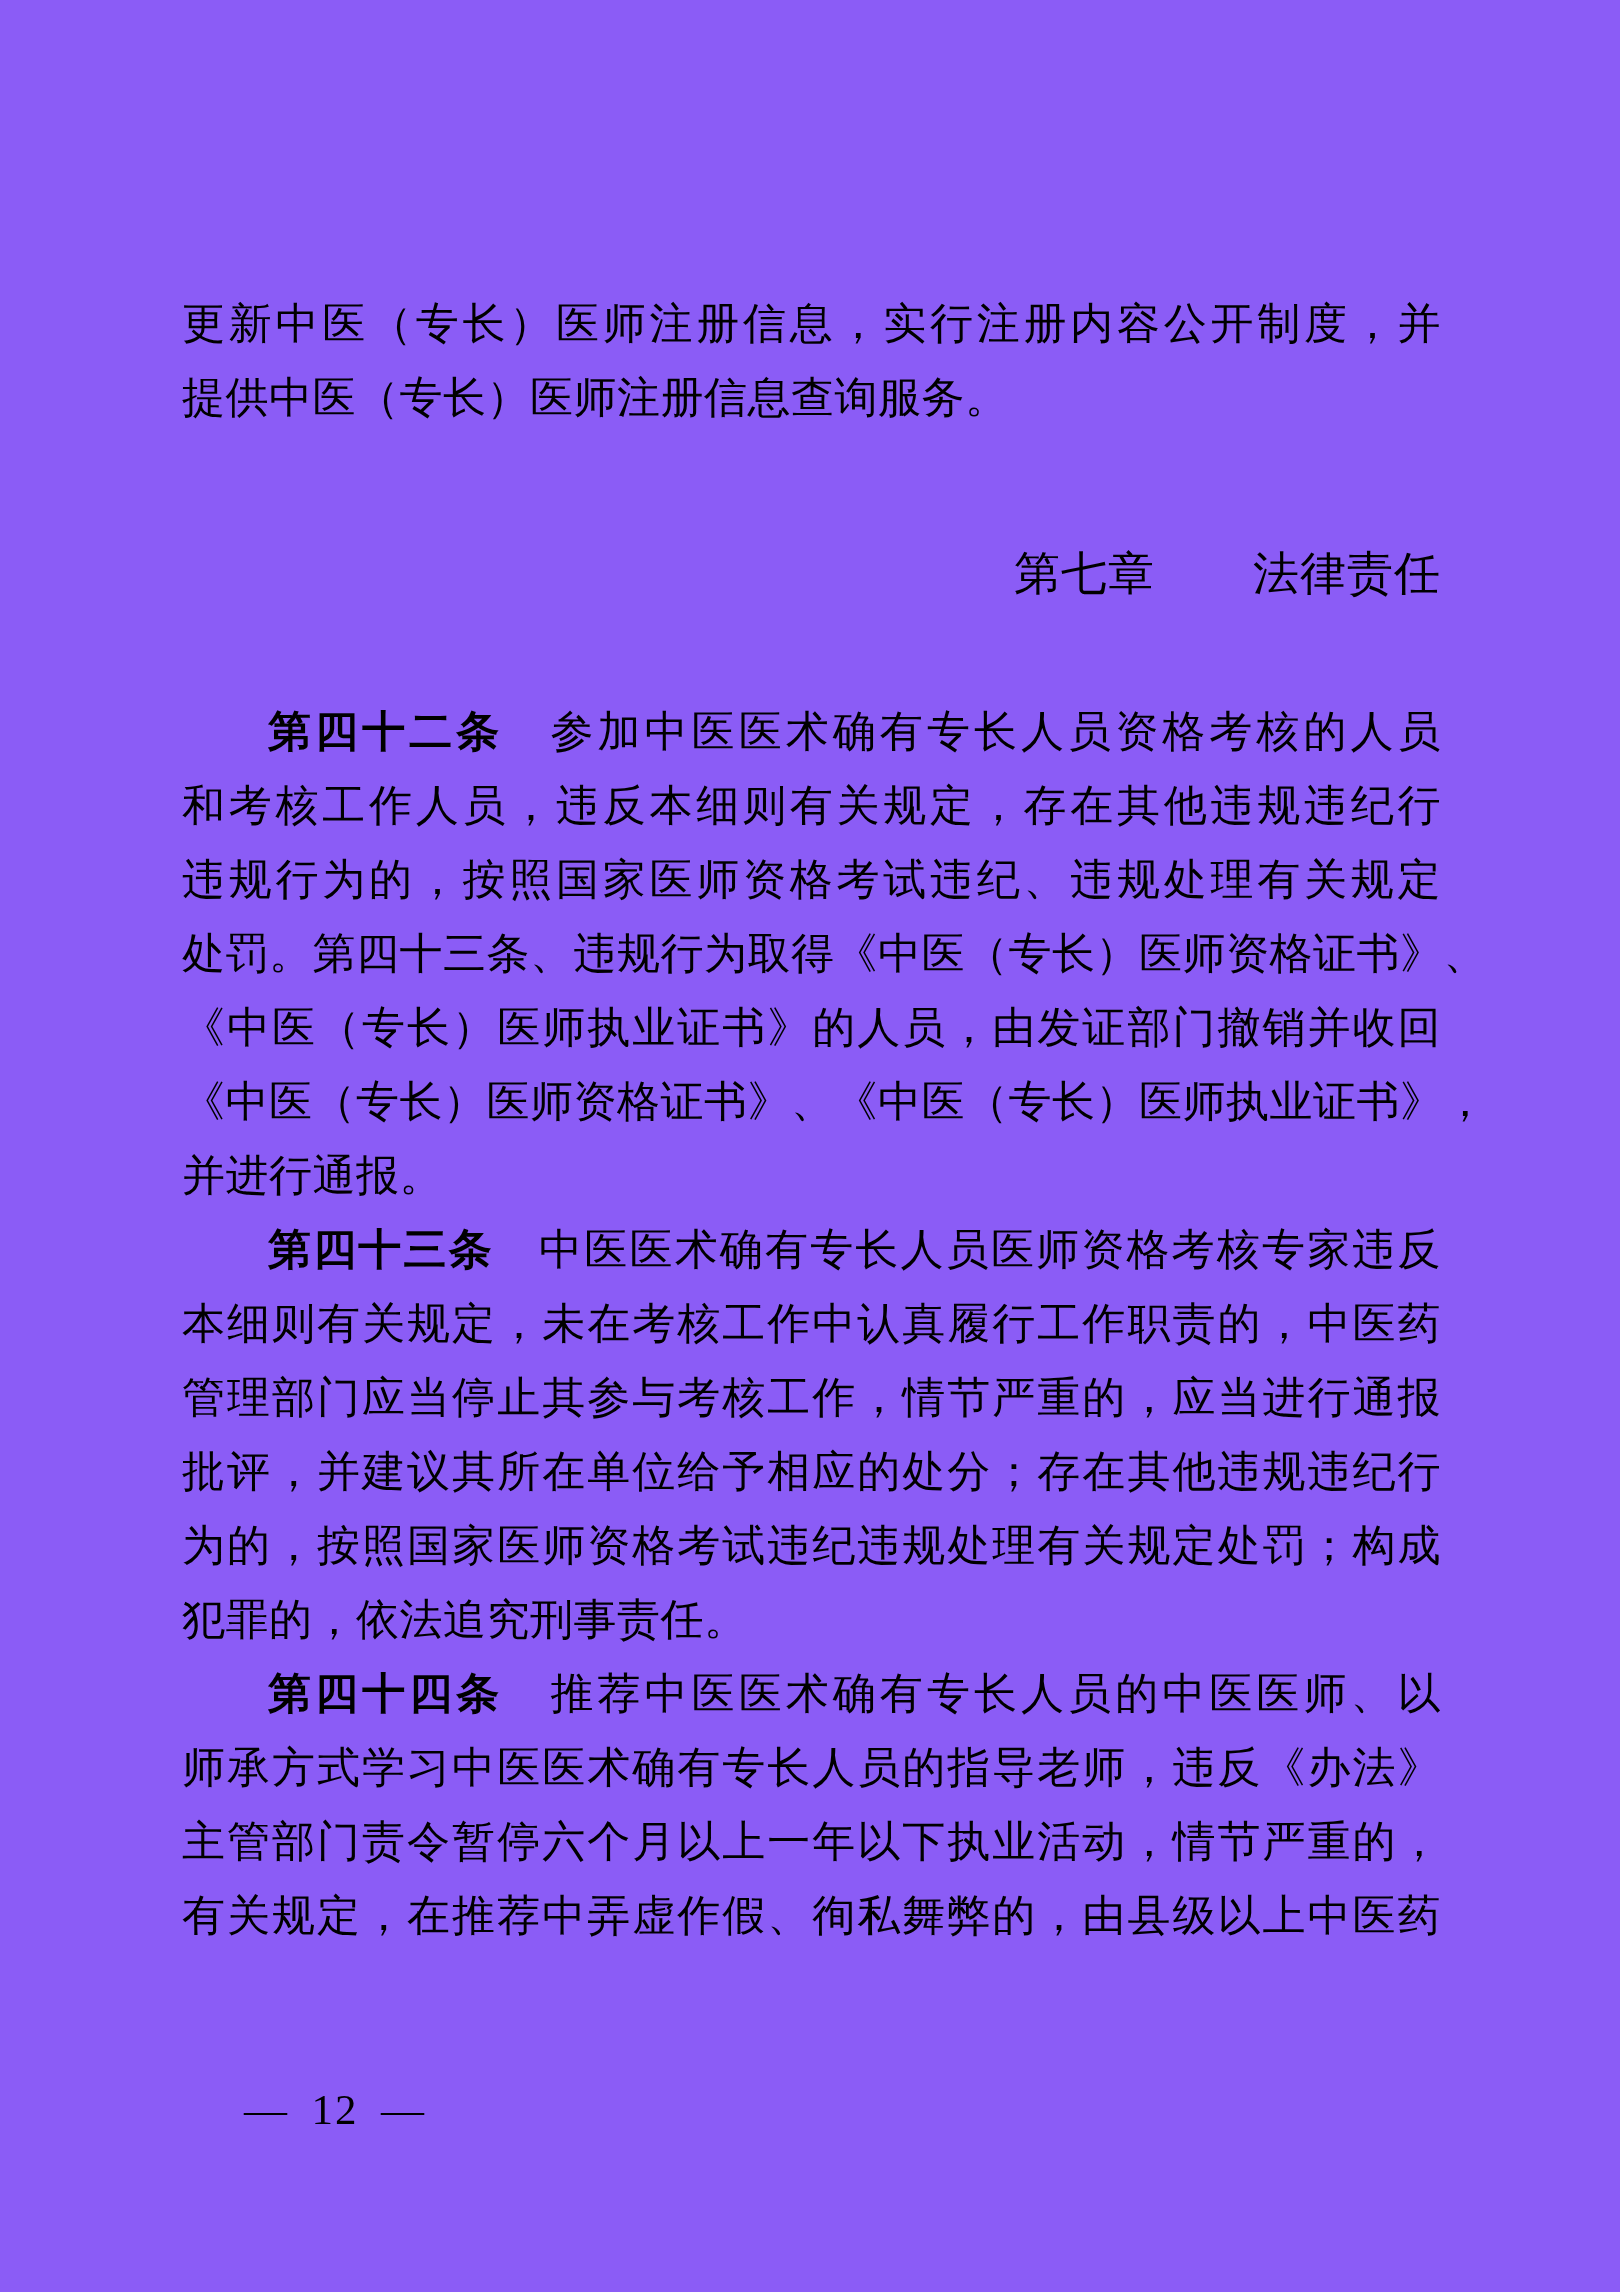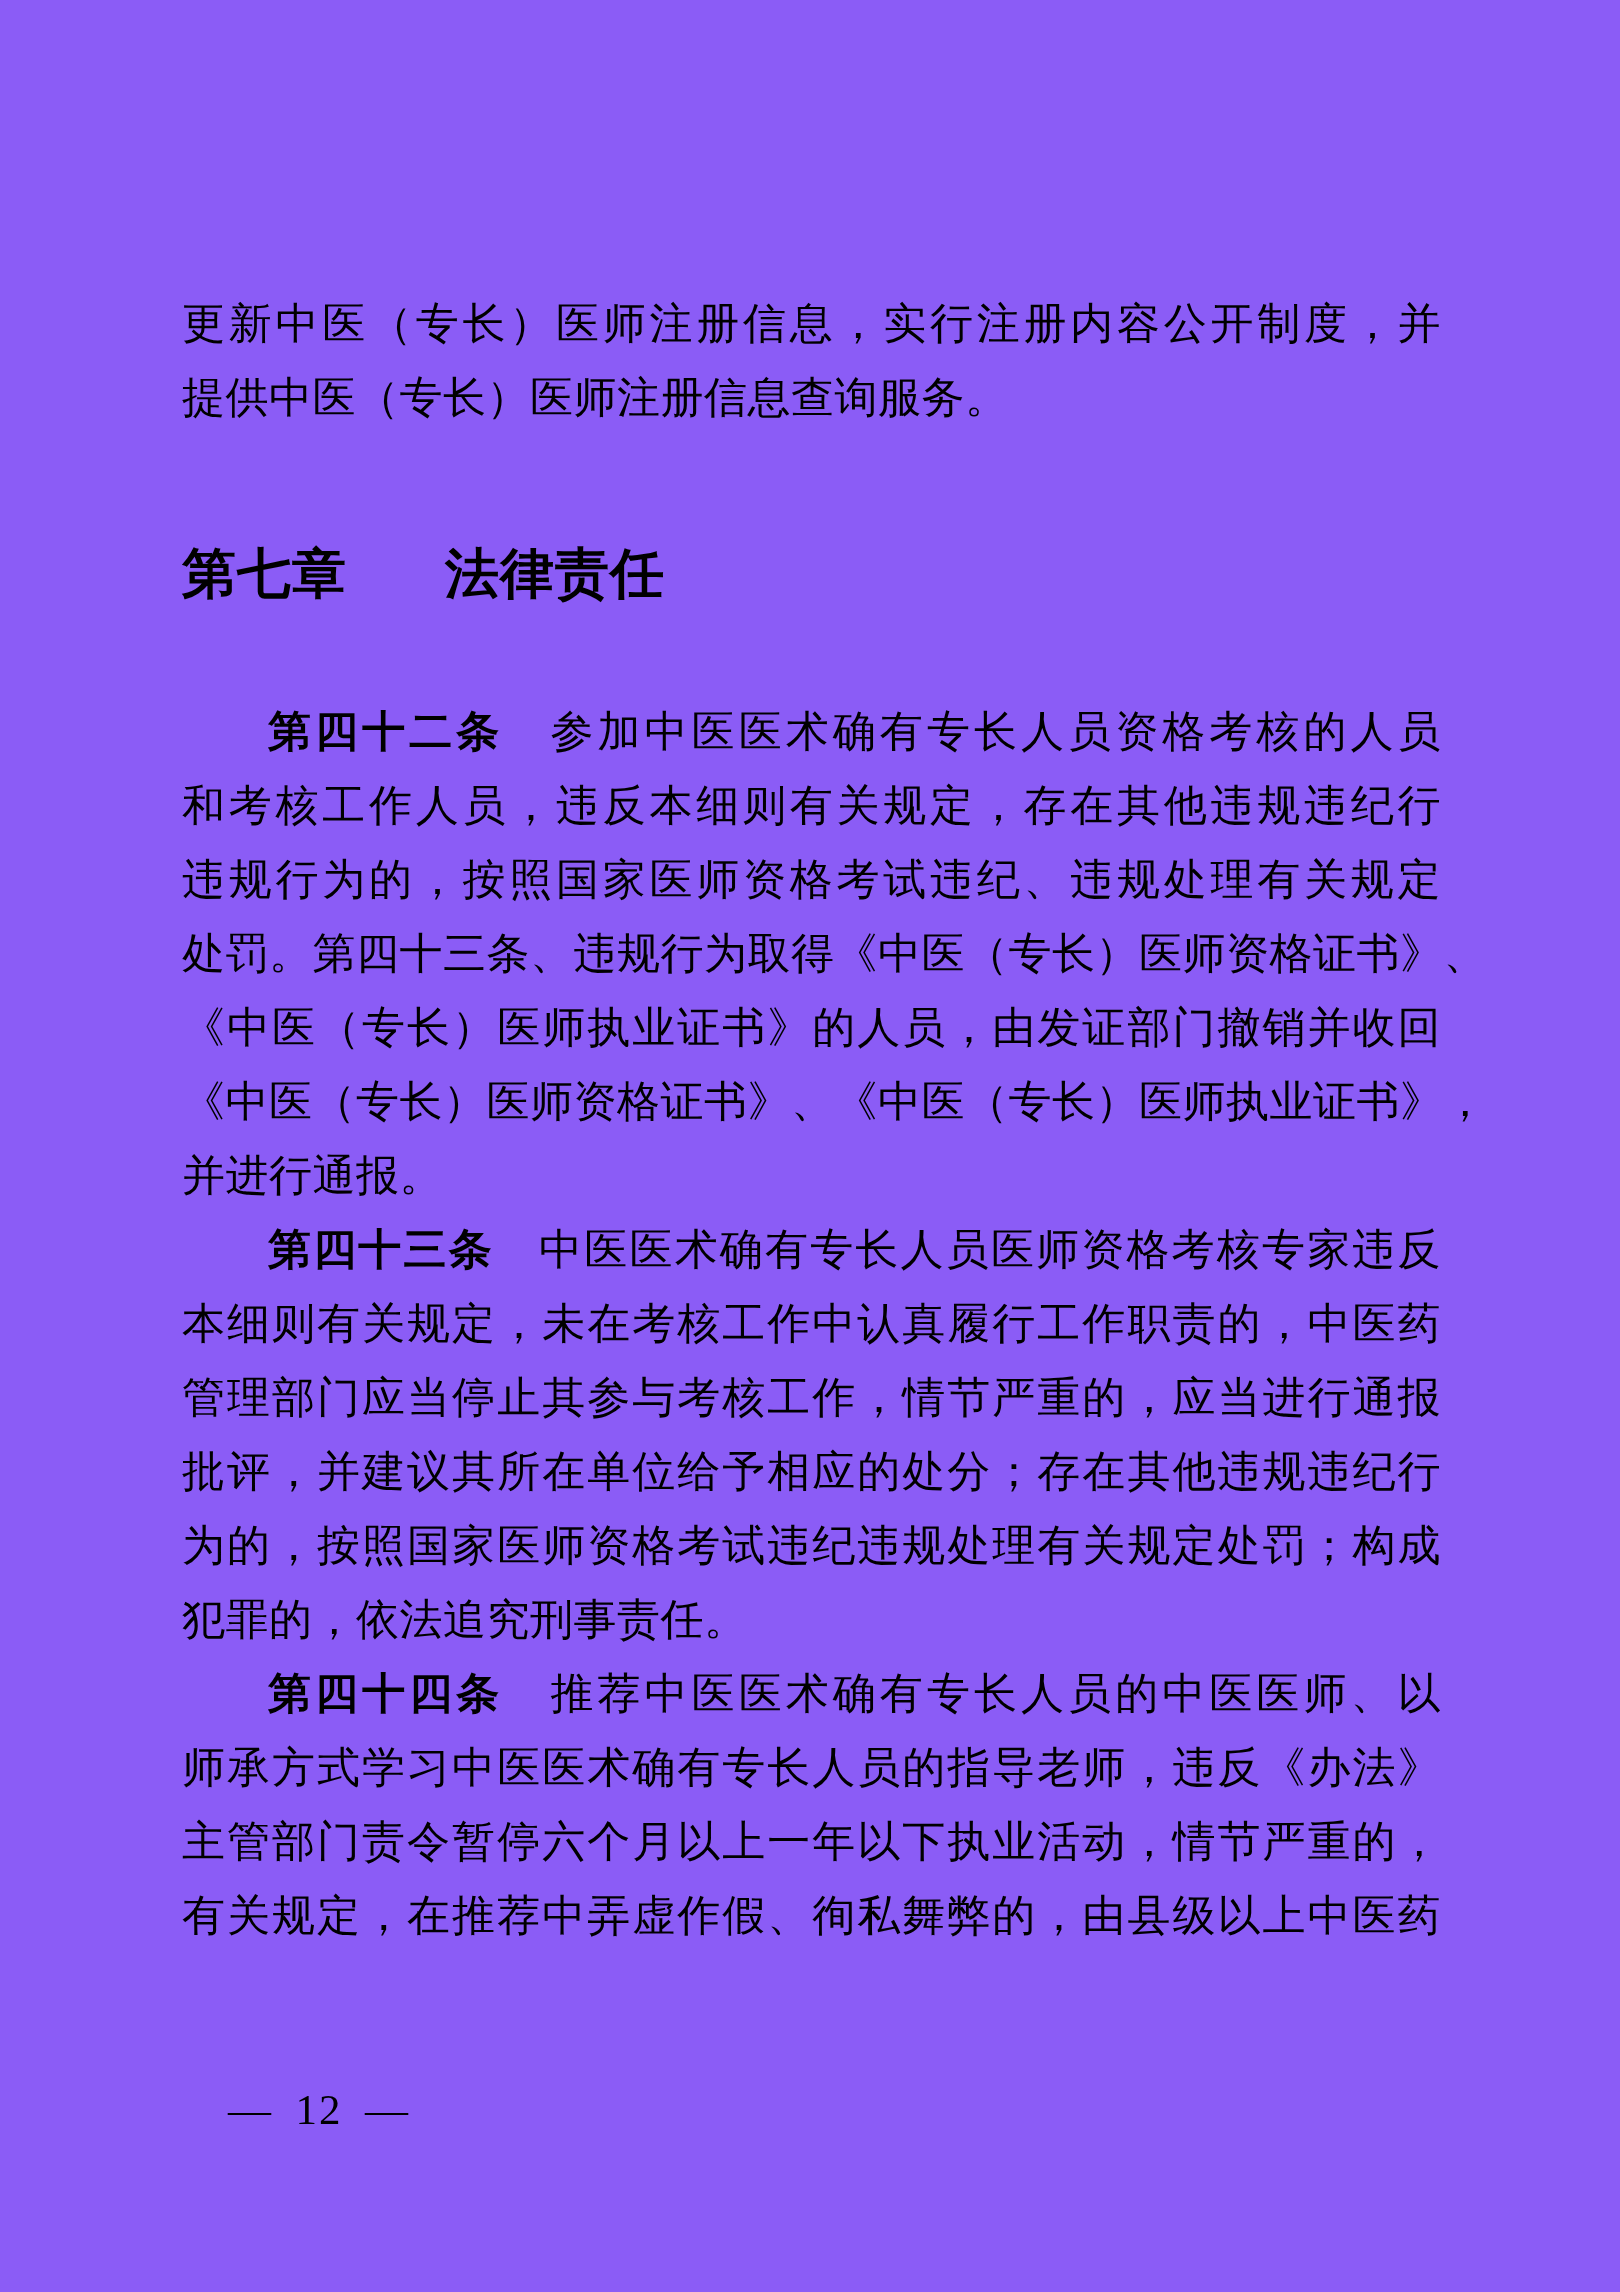--- a/index.html
+++ b/index.html
@@ -43,31 +43,31 @@
     text-indent: 86px;
   }
   .boldseg {
     font-weight: 700;
   }
   .heading {
     height: 74px;
     line-height: 74px;
     margin-top: 102px;
     margin-bottom: 84px;
-    font-size: 54px;
-    font-weight: 700;
-    text-align: left;
+    font-size: 46px;
+    font-weight: 400;
+    text-align: right;
     letter-spacing: 1px;
   }
   .heading .hpart.first {
     margin-right: 98px;
   }
   .page-number {
     position: absolute;
-    left: 228px;
+    left: 244px;
     top: 2080px;
     font-size: 43px;
     line-height: 59px;
     letter-spacing: 2px;
     word-spacing: 9.8px;
     color: #000000;
   }
 </style>
 </head>
 <body>

